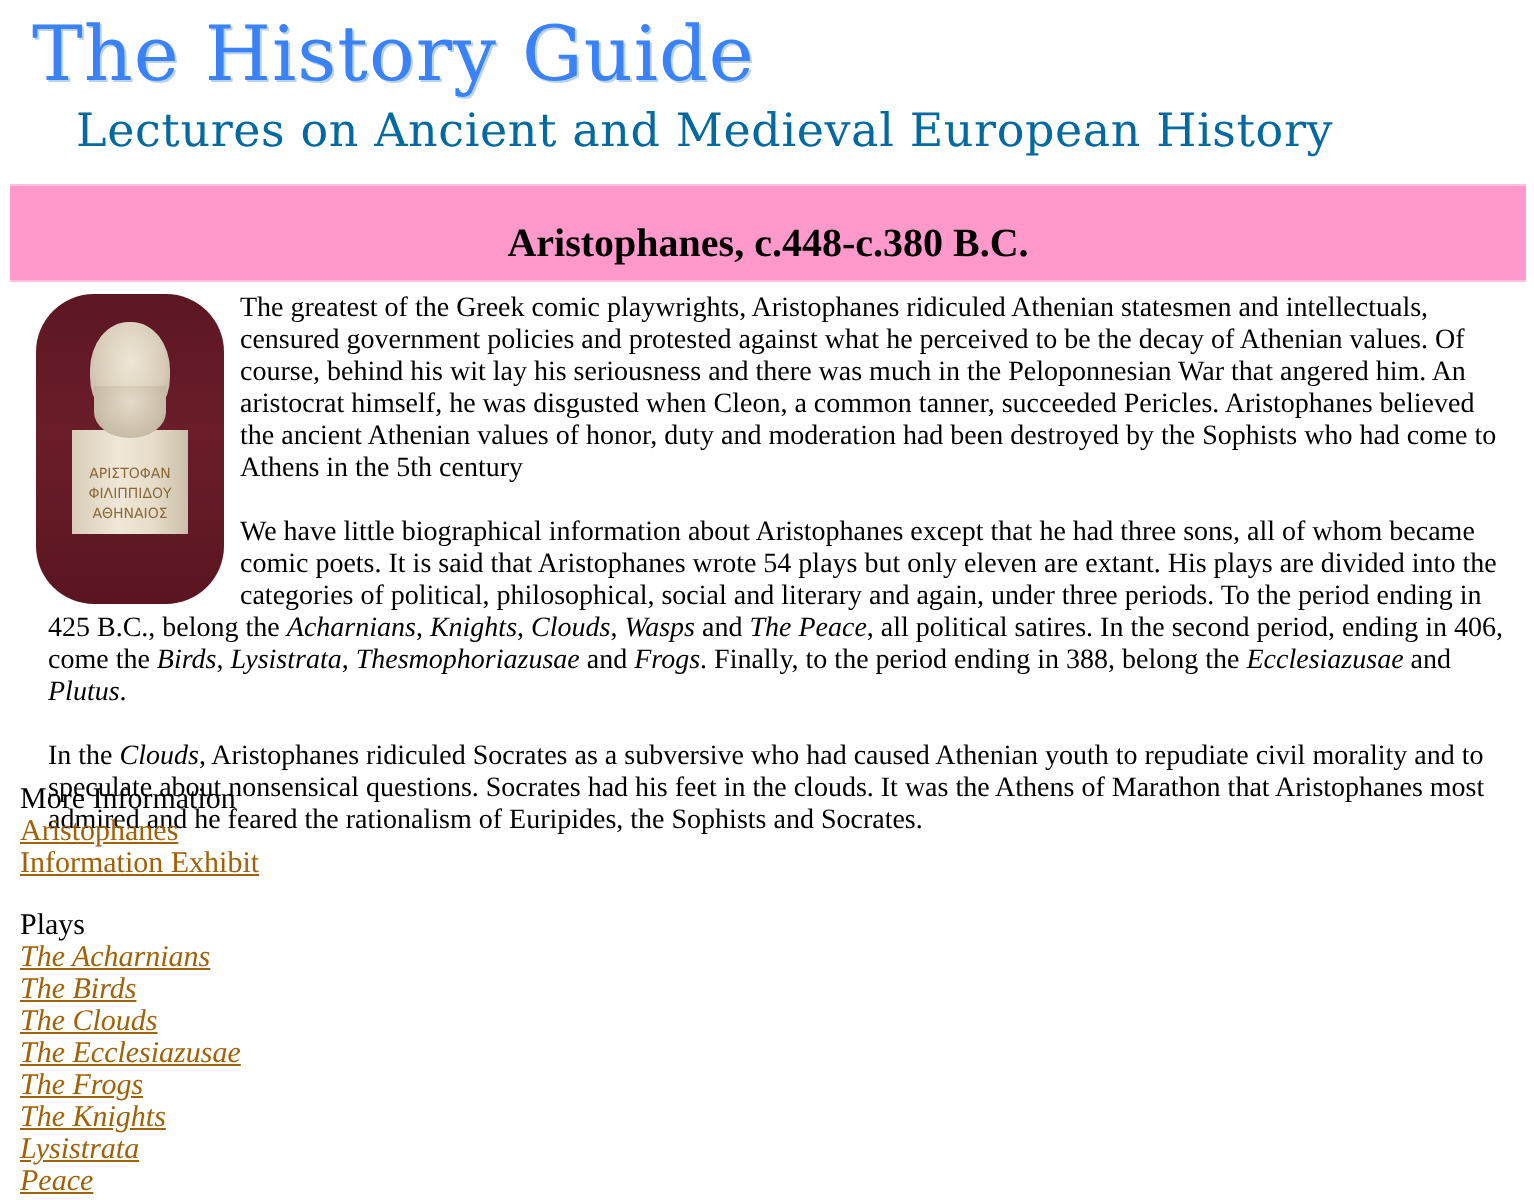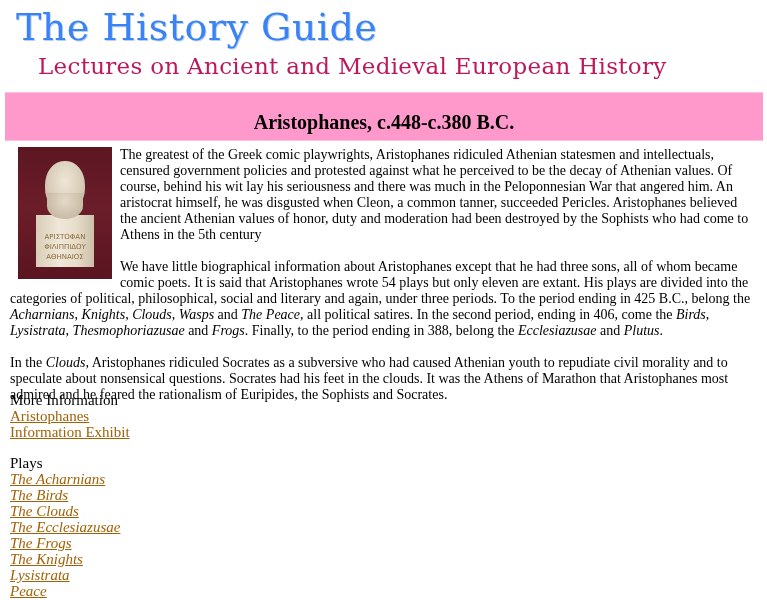--- a/index.html
+++ b/index.html
@@ -34,21 +34,21 @@
       text-shadow: 1px 1px 0 #b9d3ea;
       white-space: nowrap;
     }
     .masthead-subtitle {
       position: absolute;
       left: 38px;
       top: 50px;
       font-family: "DejaVu Serif", "Liberation Serif", serif;
       font-size: 23px;
       line-height: 32px;
-      color: #be185d;
+      color: #0369a1;
       letter-spacing: 0.3px;
       white-space: nowrap;
     }
     .banner {
       position: absolute;
       left: 5px;
       top: 92px;
       width: 758px;
       height: 47px;
       background: #ff99cc;
@@ -69,25 +69,26 @@
       position: absolute;
       left: 10px;
       top: 147px;
       width: 745px;
       font-size: 14px;
       line-height: 16px;
     }
     .portrait {
       float: left;
       width: 94px;
-      height: 132px;
+      height: 155px;
       margin: 0 8px 2px 8px;
       position: relative;
       background: linear-gradient(180deg, #5c1622 0%, #6b1e2a 45%, #5a1520 100%);
       overflow: hidden;
+      border-radius: 29px;
     }
     .portrait .head {
       position: absolute;
       left: 27px;
       top: 14px;
       width: 40px;
       height: 50px;
       border-radius: 48% 48% 45% 45%;
       background: radial-gradient(ellipse at 50% 40%, #efe6d6 0%, #d8ccb8 60%, #b5a894 100%);
     }
@@ -115,21 +116,21 @@
       width: 58px;
       font-family: "DejaVu Sans", sans-serif;
       font-size: 7px;
       line-height: 10px;
       color: #8a6a3a;
       text-align: center;
       letter-spacing: 0px;
       white-space: nowrap;
     }
     .content p {
-      margin: 0 0 16px 0;
+      margin: 0 0 16px 14px;
     }
     .content em {
       font-style: italic;
     }
     .links-section {
       position: absolute;
       left: 10px;
       top: 392px;
       font-size: 15px;
       line-height: 16px;

